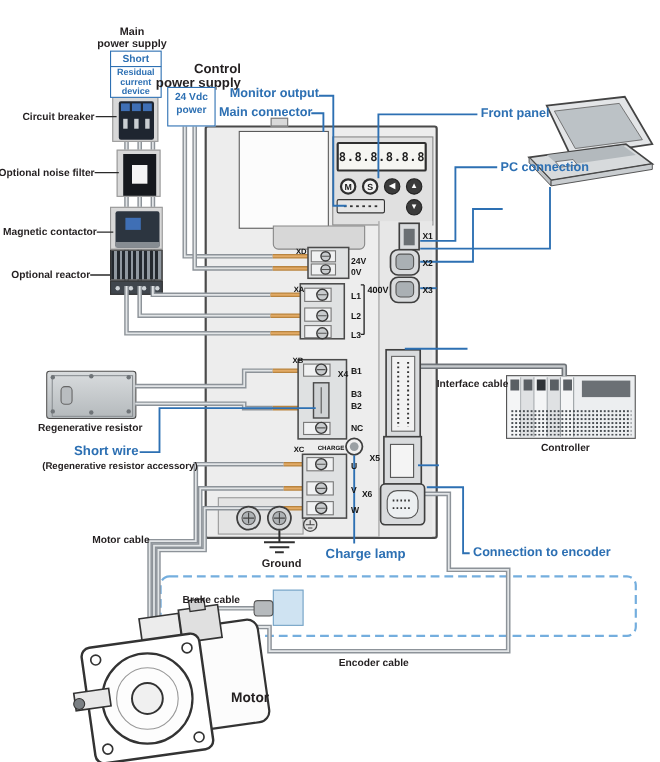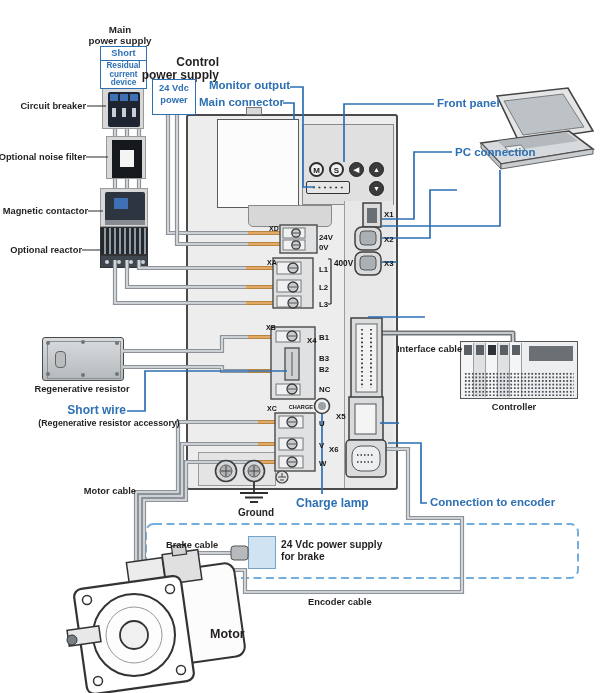--- a/index.html
+++ b/index.html
@@ -91,20 +91,21 @@
 
   <svg id="svg-under" class="layer" width="600" height="693">
     <path class="wo" d="M115,84 V266 M127,84 V266 M139,84 V266"></path>
     <path class="wi" d="M115,84 V266 M127,84 V266 M139,84 V266"></path>
   </svg>
 
   <div class="drive-body"></div>
   <div class="toptab"></div>
   <div class="white-cover"></div>
   <div class="front-panel"></div>
+  <div class="display">8.8.8.8.8.8</div>
   <div class="btn btn-ring" style="left:309px;top:162px;">M</div>
   <div class="btn btn-ring" style="left:329px;top:162px;">S</div>
   <div class="btn btn-solid" style="left:349px;top:162px;font-size:7px;">◀</div>
   <div class="btn btn-solid" style="left:369px;top:162px;font-size:7px;">▲</div>
   <div class="btn btn-solid" style="left:369px;top:181px;font-size:7px;">▼</div>
   <div class="mon-con">
       <div class="mon-dots"></div>
     </div>
   <div class="flap"></div>
   <div class="xcol"></div>
@@ -401,18 +402,16 @@
   <div class="blbl" style="left:455px;top:146px;">PC connection</div>
   <div class="blbl" style="left:430px;top:496px;">Connection to encoder</div>
   <div class="blbl" style="left:296px;top:497px;font-size:12px;">Charge lamp</div>
 
   <div class="lbl nowrap" style="left:397px;top:344px;">Interface cable</div>
   <div class="lbl" style="left:482px;top:402px;width:64px;text-align:center;">Controller</div>
 
   <div class="lbl nowrap" style="left:78px;top:486px;width:58px;text-align:right;">Motor cable</div>
   <div class="lbl" style="left:226px;top:507px;width:60px;text-align:center;font-size:10px;">Ground</div>
   <div class="lbl nowrap" style="left:166px;top:540px;">Brake cable</div>
-  <div class="lbl" style="left:281px;top:539px;width:130px;font-size:10.2px;line-height:1.2;">24 Vdc power supply
-for brake</div>
   <div class="lbl nowrap" style="left:210px;top:628px;font-size:12.5px;">Motor</div>
   <div class="lbl nowrap" style="left:308px;top:597px;">Encoder cable</div>
 
 </div>
 
 </body></html>

